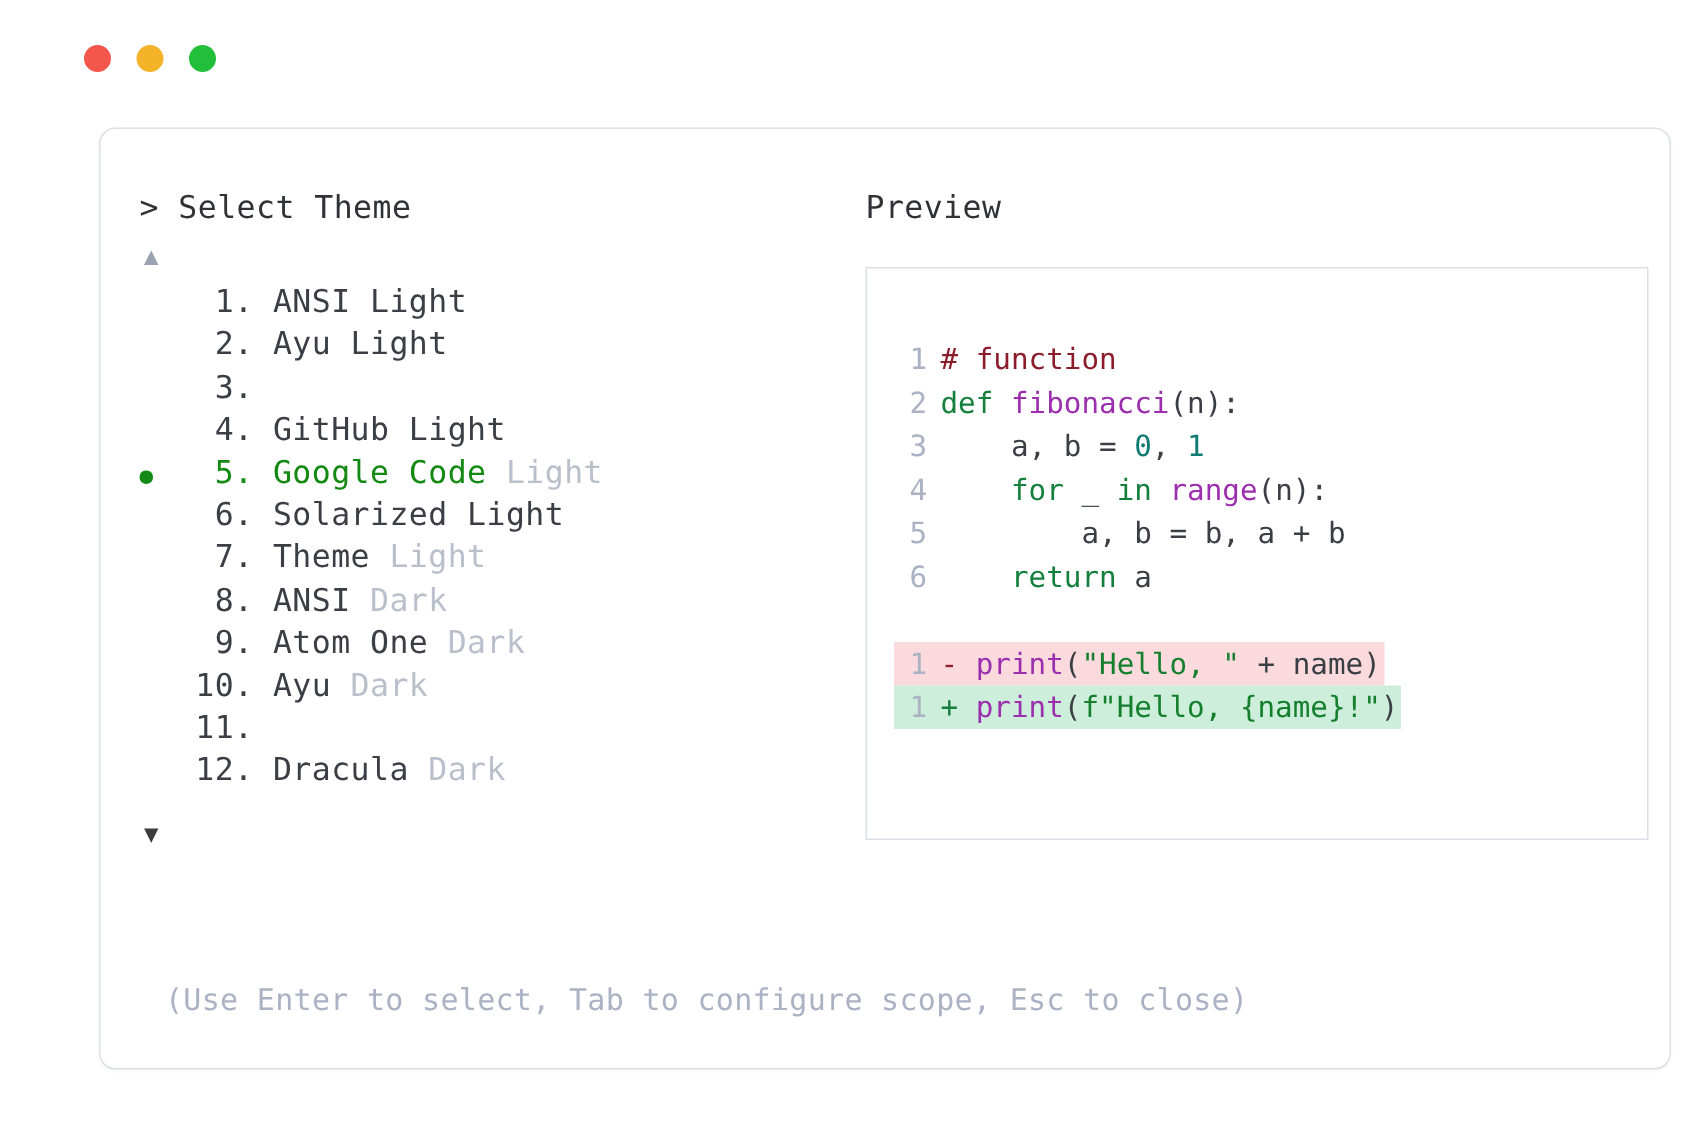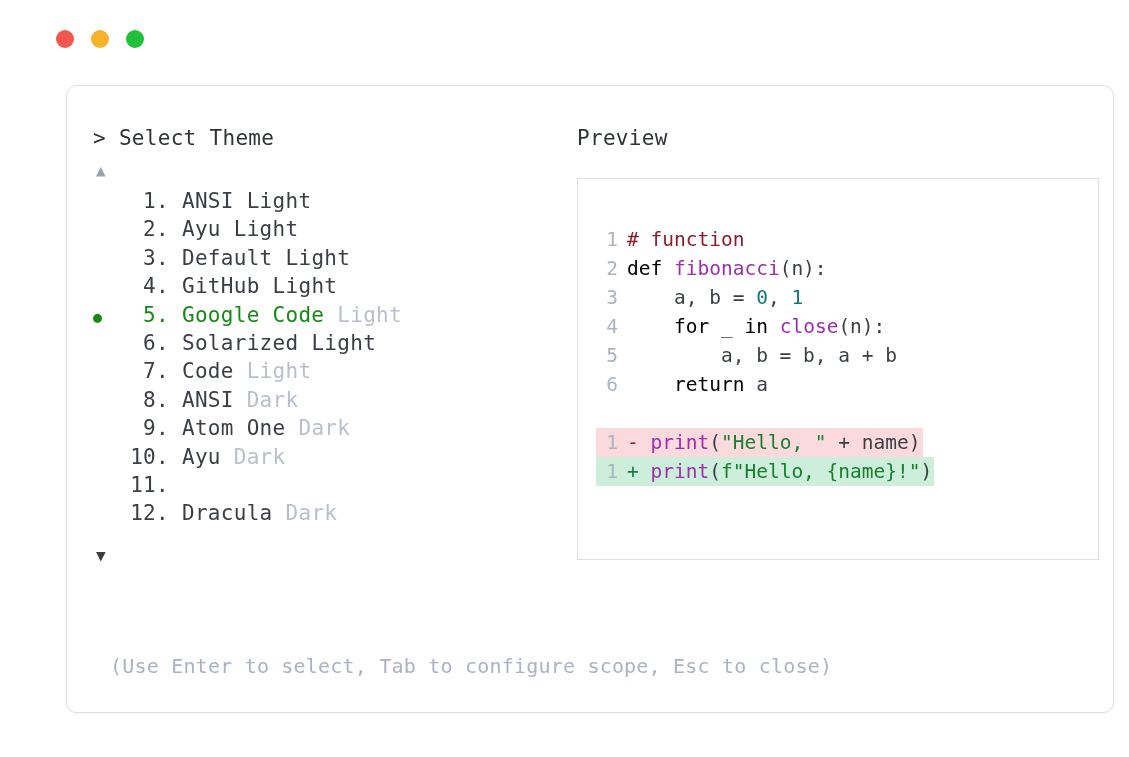--- a/index.html
+++ b/index.html
@@ -152,21 +152,21 @@
     margin-left: 18px;
     padding-right: 2px;
   }
   .diff-del { background: #fadadd; }
   .diff-add { background: #cdeeda; }
   .diff-sign-del { color: #8f1f2a; }
   .diff-sign-add { color: #177d3c; }
 
   
   .tok-comment { color: #8a1c2b; }
-  .tok-kw      { color: #000000; }
+  .tok-kw      { color: #15803d; }
   .tok-fn      { color: #9b2fae; }
   .tok-num     { color: #0f7a72; }
   .tok-plain   { color: #3a3f45; }
   .tok-str     { color: #157f2e; }
   .tok-punct   { color: #3a3f45; }
 
   
   .hint {
     position: absolute;
     left: 43px;
@@ -193,43 +193,43 @@
       <div class="columns">
 
         <div class="col-left">
           <div class="heading"><span class="caret">&gt;</span> <span>Select Theme</span></div>
 
           <div class="scroll-arrow arrow-up">▲</div>
 
           <ul class="theme-list">
               <li class="theme-row"><span class="bullet-cell"></span><span class="num-cell">1.</span><span class="name-cell"><span class="tname"> ANSI </span><span class="tvariant">Light</span></span></li>
               <li class="theme-row"><span class="bullet-cell"></span><span class="num-cell">2.</span><span class="name-cell"><span class="tname"> Ayu </span><span class="tvariant">Light</span></span></li>
-              <li class="theme-row"><span class="bullet-cell"></span><span class="num-cell">3.</span><span class="name-cell"><span class="tname"> Default </span><span class="tvariant">Light</span></span></li>
+              <li class="theme-row"><span class="bullet-cell"></span><span class="num-cell">3.</span></li>
               <li class="theme-row"><span class="bullet-cell"></span><span class="num-cell">4.</span><span class="name-cell"><span class="tname"> GitHub </span><span class="tvariant">Light</span></span></li>
               <li class="theme-row"><span class="bullet-cell" style="color: rgb(20, 138, 20);">●</span><span class="num-cell sel" style="color: rgb(20, 138, 20);">5.</span><span class="name-cell"><span class="tname sel" style="color: rgb(20, 138, 20);"> Google Code </span><span class="tvariant muted">Light</span></span></li>
               <li class="theme-row"><span class="bullet-cell"></span><span class="num-cell">6.</span><span class="name-cell"><span class="tname"> Solarized </span><span class="tvariant">Light</span></span></li>
-              <li class="theme-row"><span class="bullet-cell"></span><span class="num-cell">7.</span><span class="name-cell"><span class="tname"> Code </span><span class="tvariant muted">Light</span></span></li>
+              <li class="theme-row"><span class="bullet-cell"></span><span class="num-cell">7.</span><span class="name-cell"><span class="tname"> Theme </span><span class="tvariant muted">Light</span></span></li>
               <li class="theme-row"><span class="bullet-cell"></span><span class="num-cell">8.</span><span class="name-cell"><span class="tname"> ANSI </span><span class="tvariant muted">Dark</span></span></li>
               <li class="theme-row"><span class="bullet-cell"></span><span class="num-cell">9.</span><span class="name-cell"><span class="tname"> Atom One </span><span class="tvariant muted">Dark</span></span></li>
               <li class="theme-row"><span class="bullet-cell"></span><span class="num-cell">10.</span><span class="name-cell"><span class="tname"> Ayu </span><span class="tvariant muted">Dark</span></span></li>
               <li class="theme-row"><span class="bullet-cell"></span><span class="num-cell">11.</span></li>
               <li class="theme-row"><span class="bullet-cell"></span><span class="num-cell">12.</span><span class="name-cell"><span class="tname"> Dracula </span><span class="tvariant muted">Dark</span></span></li>
             </ul>
 
           <div class="scroll-arrow arrow-down">▼</div>
         </div>
 
         <div class="col-right">
           <div class="preview-label">Preview</div>
           <div class="code-panel">
             <div>
                 <div class="code-line"><span class="ln">1</span><span class="code-body"><span class="tok-comment"># function</span></span></div>
                 <div class="code-line"><span class="ln">2</span><span class="code-body"><span class="tok-kw">def </span><span class="tok-fn">fibonacci</span><span class="tok-punct">(n):</span></span></div>
                 <div class="code-line"><span class="ln">3</span><span class="code-body"><span class="tok-plain">    a, b = </span><span class="tok-num">0</span><span class="tok-plain">, </span><span class="tok-num">1</span></span></div>
-                <div class="code-line"><span class="ln">4</span><span class="code-body"><span class="tok-plain">    </span><span class="tok-kw">for</span><span class="tok-plain"> _ </span><span class="tok-kw">in</span><span class="tok-plain"> </span><span class="tok-fn">close</span><span class="tok-punct">(n):</span></span></div>
+                <div class="code-line"><span class="ln">4</span><span class="code-body"><span class="tok-plain">    </span><span class="tok-kw">for</span><span class="tok-plain"> _ </span><span class="tok-kw">in</span><span class="tok-plain"> </span><span class="tok-fn">range</span><span class="tok-punct">(n):</span></span></div>
                 <div class="code-line"><span class="ln">5</span><span class="code-body"><span class="tok-plain">        a, b = b, a + b</span></span></div>
                 <div class="code-line"><span class="ln">6</span><span class="code-body"><span class="tok-plain">    </span><span class="tok-kw">return</span><span class="tok-plain"> a</span></span></div>
               </div>
             <div class="blank-line"></div>
             <div class="diff-wrap">
                 <div><span class="diff-line diff-del" style="background: rgb(250, 218, 221);"><span class="ln">1</span><span class="diff-sign-del">- </span><span class="code-body"><span class="tok-fn">print</span><span class="tok-punct">(</span><span class="tok-str">"Hello, "</span><span class="tok-plain"> + name)</span></span></span></div>
                 <div><span class="diff-line diff-add" style="background: rgb(205, 238, 218);"><span class="ln">1</span><span class="diff-sign-add">+ </span><span class="code-body"><span class="tok-fn">print</span><span class="tok-punct">(</span><span class="tok-str">f"Hello, {name}!"</span><span class="tok-punct">)</span></span></span></div>
               </div>
           </div>
         </div>

